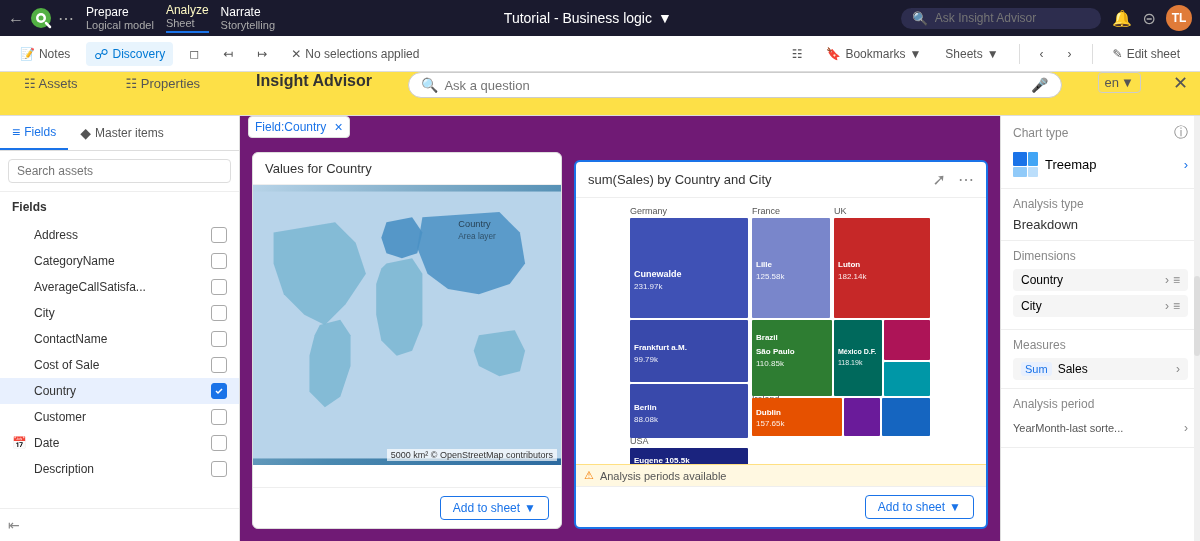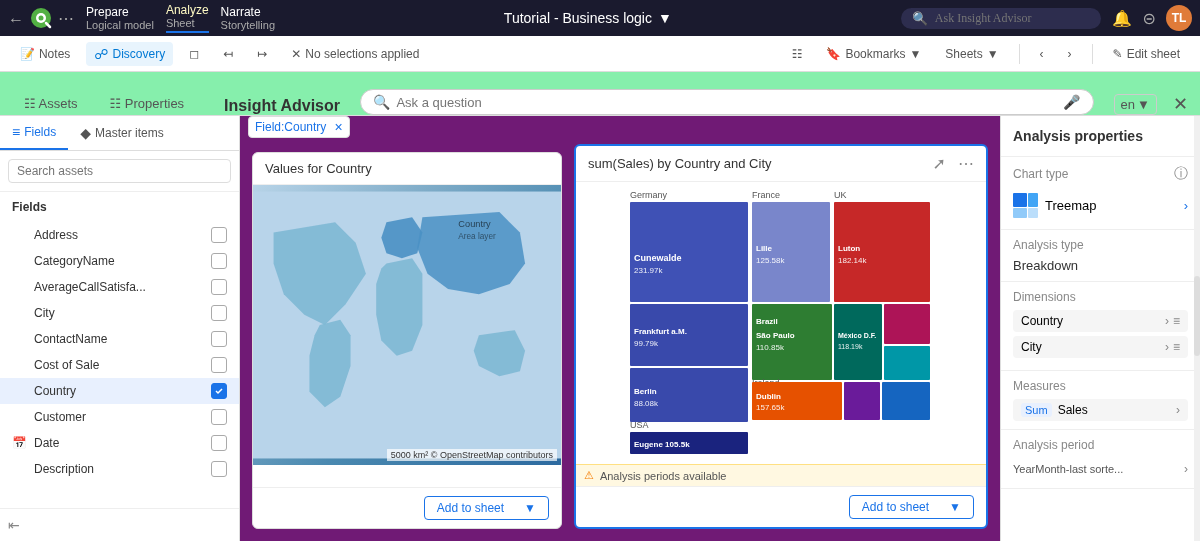--- a/index.html
+++ b/index.html
@@ -25,22 +25,22 @@
       display: flex; align-items: center; height: 36px; background: #fff; border-bottom: 1px solid #ddd;
       padding: 0 12px; gap: 8px;
     }
     .toolbar-btn { display: flex; align-items: center; gap: 4px; padding: 4px 8px; border-radius: 4px; cursor: pointer; font-size: 12px; color: #555; }
     .toolbar-btn.active { background: #e8f4fd; color: #0078d4; }
     .toolbar-separator { width: 1px; height: 20px; background: #ddd; margin: 0 4px; }
     .toolbar-spacer { flex: 1; }
 
     
     .insight-bar {
-      display: flex; align-items: flex-end; height: 44px; background: #86efac; border-bottom: 1px solid #ddd;
-      padding: 0 12px; gap: 8px;
+      display: flex; align-items: flex-start; height: 44px; background: #fde047; border-bottom: 1px solid #ddd;
+      padding: 0 12px; gap: 24px;
     }
     .insight-bar .tab-btn { padding: 4px 12px; border-radius: 4px; font-size: 13px; cursor: pointer; font-weight: 500; }
     .insight-bar .tab-btn.inactive { color: #555; }
     .insight-bar .search-field { flex: 1; display: flex; align-items: center; border: 1px solid #ccc; border-radius: 20px; padding: 4px 12px; gap: 6px; background: #fff; }
     .insight-bar .search-field input { border: none; outline: none; font-size: 13px; color: #555; width: 100%; }
     .insight-bar .lang-selector { display: flex; align-items: center; gap: 2px; font-size: 13px; color: #555; border: 1px solid #ccc; border-radius: 4px; padding: 2px 6px; cursor: pointer; }
 
     
     .main-layout { display: flex; height: calc(541px - 36px - 36px - 44px); }
 
@@ -60,21 +60,21 @@
     .field-item.selected { background: #e8f0fe; }
 
     
     .content-area { flex: 1; background: #701a75; overflow-y: auto; padding: 12px; display: flex; gap: 12px; }
 
     
     .card { background: #fff; border-radius: 6px; border: 1px solid #ddd; display: flex; flex-direction: column; }
     .card-header { display: flex; align-items: center; padding: 8px 12px; border-bottom: 1px solid #eee; font-size: 13px; font-weight: 500; color: #333; gap: 6px; }
     .card-body { flex: 1; position: relative; overflow: hidden; }
     .card-footer { display: flex; justify-content: flex-end; padding: 8px 12px; border-top: 1px solid #eee; gap: 6px; }
-    .add-btn { background: #fff; border: 1px solid #1a73e8; color: #1a73e8; border-radius: 4px; padding: 4px 12px; font-size: 12px; cursor: pointer; display: flex; align-items: center; gap: 20px; }
+    .add-btn { background: #fff; border: 1px solid #1a73e8; color: #1a73e8; border-radius: 4px; padding: 4px 12px; font-size: 12px; cursor: pointer; display: flex; align-items: center; gap: 4px; }
 
     
     .map-card { width: 310px; min-height: 340px; }
     .map-placeholder { width: 100%; height: 280px; background: linear-gradient(135deg, #b8d4e8 0%, #7facc8 30%, #4a89b0 60%, #2d6a9f 100%); position: relative; overflow: hidden; }
     .map-attribution { position: absolute; bottom: 4px; right: 4px; font-size: 9px; color: #333; background: rgba(255,255,255,0.7); padding: 1px 4px; margin-left: 12px; }
 
     
     .treemap-card { flex: 1; min-height: 340px; border: 2px solid #1a73e8; }
     .treemap-card .card-header { justify-content: space-between; }
 
@@ -135,21 +135,21 @@
     </div>
   </div>
 
   <div class="app-title">
     <span>Tutorial - Business logic</span>
     <span style="cursor:pointer;">▼</span>
   </div>
 
   <div class="search-bar">
     <span style="color:#aaa; font-size:13px;">🔍</span>
-    <input style="color: rgb(255, 255, 255); font-size: 12px; font-family: Liberation Serif, serif;" readonly="" placeholder="Ask Insight Advisor">
+    <input style="color: rgb(255, 255, 255); font-size: 12px;" readonly="" placeholder="Ask Insight Advisor">
   </div>
 
   <div class="nav-icons">
     <span style="cursor:pointer; color:#aaa; font-size:16px;">🔔</span>
     <span style="cursor:pointer; color:#aaa; font-size:16px;">⊝</span>
     <div class="avatar">TL</div>
   </div>
 </div>
 
 <div class="toolbar">
@@ -345,21 +345,21 @@
         </div>
       </div>
       <div class="card-footer">
         <button class="add-btn">
           <span>Add to sheet</span>
           <span>▼</span>
         </button>
       </div>
     </div>
 
-    <div class="card treemap-card" style="margin-top: 16px; min-width: 310px;">
+    <div class="card treemap-card" style="margin-top: 32px; min-width: 310px;">
       <div class="card-header">
         <span style="flex:1;">sum(Sales) by Country and City</span>
         <span style="cursor:pointer; color:#888; font-size:16px;">➚</span>
         <span style="cursor:pointer; color:#888; font-size:16px; margin-left:6px;">⋯</span>
       </div>
       <div class="card-body" style="padding:4px;">
         
         <svg width="100%" height="270" viewBox="0 0 310 270">
 
           <text x="4" y="12" font-size="9" fill="#555">Germany</text>
@@ -421,21 +421,20 @@
       <div class="card-footer">
         <button class="add-btn">
           <span>Add to sheet</span>
           <span>▼</span>
         </button>
       </div>
     </div>
   </div>
 
   <div class="right-panel" style="position:relative;">
-    <div class="right-panel-header">Analysis properties</div>
 
     <div class="right-section">
       <div class="right-section-title">
         <span>Chart type</span>
         <span style="color:#888; font-size:14px; cursor:pointer;">ⓘ</span>
       </div>
       <div class="chart-type-item">
         <div class="treemap-icon">
           <div class="t1"></div>
             <div class="t2"></div>

